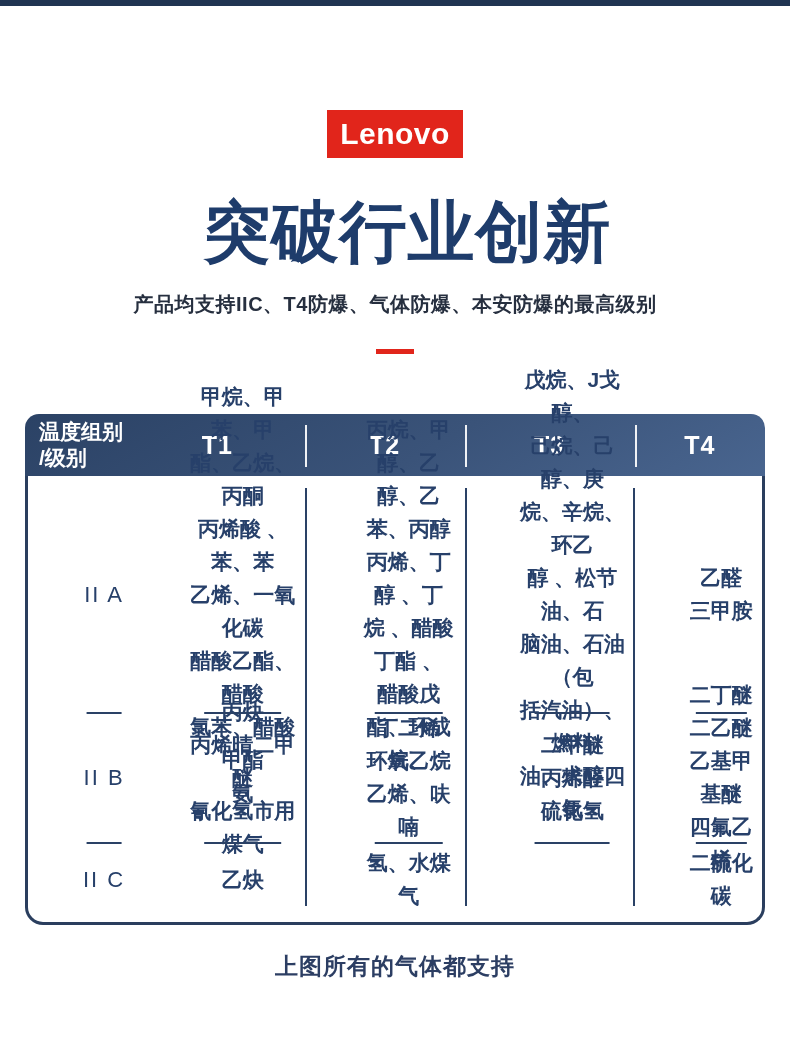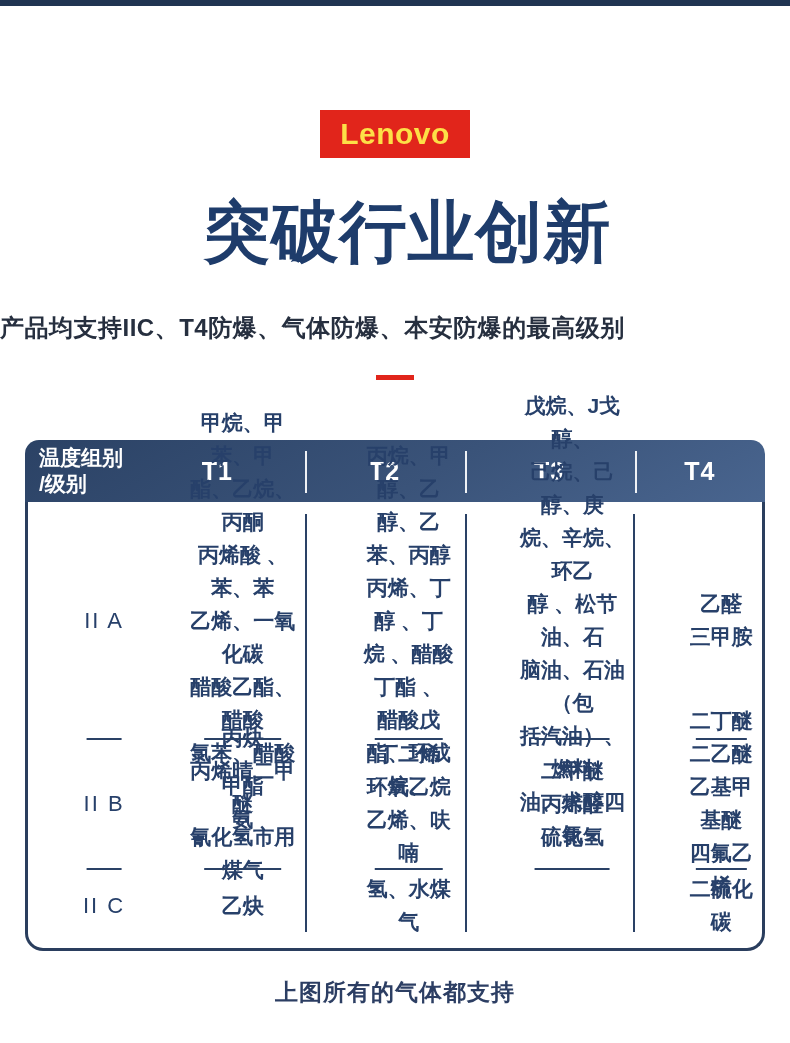--- a/index.html
+++ b/index.html
@@ -7,35 +7,35 @@
   body {
     width:790px; height:1043px;
     background:#ffffff;
     font-family:"Liberation Sans","DejaVu Sans",sans-serif;
     position:relative; overflow:hidden;
   }
   .top-bar { width:790px; height:6px; background:#203452; }
 
   
   .logo {
-    width:150px; height:48px; margin:104px auto 0;
-    background:#e1251b; color:#fde047;
+    width:136px; height:48px; margin:104px auto 0;
+    background:#e1251b; color:#ffffff;
     display:flex; align-items:center; justify-content:center;
     font-size:30px; font-weight:bold; letter-spacing:0.5px;
   }
 
   
   .hero-title {
     margin-top:38px; text-align:center;
     font-size:67px; line-height:72px; font-weight:bold;
     color:#1e3c6b; letter-spacing:1px;margin-left:25px;
   }
   .hero-subtitle {
-    margin-top:44px; 
-    font-size:24px; font-weight:600; color:#262f3f; letter-spacing:0.5px;
+    margin-top:23px; text-align:center;
+    font-size:20px; font-weight:600; color:#262f3f; letter-spacing:0.5px;
   }
   .accent-dash { width:38px; height:5px; background:#e1251b; margin:31px auto 0; }
 
   
   .card { width:740px; margin:60px auto 0; }
   .t-header {
     height:62px; position:relative;
     display:grid; grid-template-columns:14.2% 23.6% 21.6% 23% 17.6%;
     align-items:center;
     background:linear-gradient(150deg,#2b4265 0%,#3a5379 55%,#49658f 100%);

